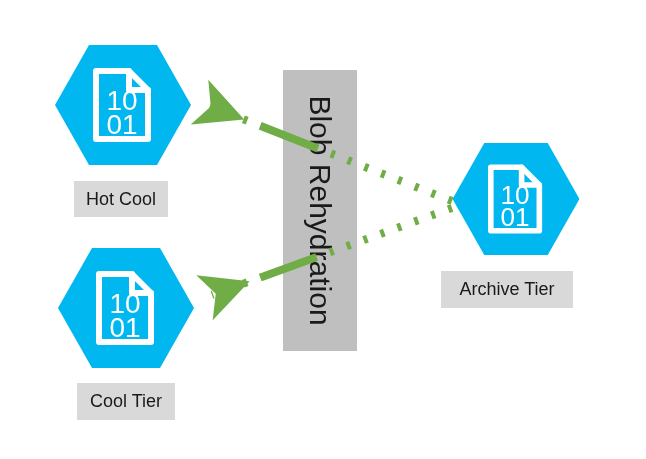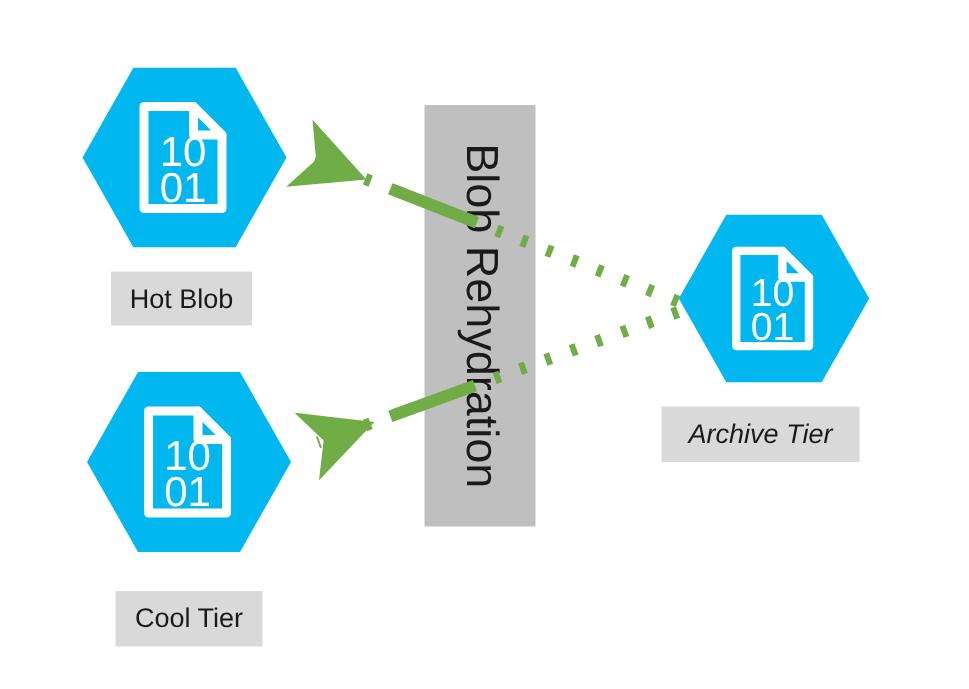--- a/index.html
+++ b/index.html
@@ -98,51 +98,51 @@
 
         <g fill="none" stroke="#ffffff" stroke-width="6" stroke-linejoin="round" stroke-linecap="round">
           <path d="M41,26 L74,26 L93,45 L93,94 L41,94 Z"></path>
         </g>
         <path d="M74,26 L74,45 L93,45" fill="none" stroke="#ffffff" stroke-width="6" stroke-linejoin="round" stroke-linecap="round"></path>
         <text x="67" y="58" fill="#ffffff" font-size="28" font-family="Liberation Sans, sans-serif" text-anchor="middle" dominant-baseline="middle">10</text>
         <text x="67" y="82" fill="#ffffff" font-size="28" font-family="Liberation Sans, sans-serif" text-anchor="middle" dominant-baseline="middle">01</text>
       </svg>
     </div>
   </div>
-  <div class="chip" style="left:74px; top:181px; width:94px; height:36px;">Hot Blob</div>
+  <div class="chip" style="left:74px; top:181px; width:94px; height:36px;">Hot Cool</div>
 
   <div class="node" style="left:58px; top:248px; width:136px; height:120px;">
     <div class="hex">
       <svg width="136" height="120" viewBox="0 0 136 120" xmlns="http://www.w3.org/2000/svg">
         <polygon points="34,0 102,0 136,60 102,120 34,120 0,60" fill="#00b7f0"></polygon>
         <g fill="none" stroke="#ffffff" stroke-width="6" stroke-linejoin="round" stroke-linecap="round">
           <path d="M41,26 L74,26 L93,45 L93,94 L41,94 Z"></path>
         </g>
         <path d="M74,26 L74,45 L93,45" fill="none" stroke="#ffffff" stroke-width="6" stroke-linejoin="round" stroke-linecap="round"></path>
         <text x="67" y="58" fill="#ffffff" font-size="28" font-family="Liberation Sans, sans-serif" text-anchor="middle" dominant-baseline="middle">10</text>
         <text x="67" y="82" fill="#ffffff" font-size="28" font-family="Liberation Sans, sans-serif" text-anchor="middle" dominant-baseline="middle">01</text>
       </svg>
     </div>
   </div>
-  <div class="chip" style="left:77px; top:383px; width:98px; height:37px;margin-top:11px;">Cool Tier</div>
+  <div class="chip" style="left:77px; top:383px; width:98px; height:37px;">Cool Tier</div>
 
   <div class="node" style="left:452px; top:143px; width:128px; height:112px;">
     <div class="hex">
       <svg width="128" height="112" viewBox="0 0 136 120" xmlns="http://www.w3.org/2000/svg">
         <polygon points="34,0 102,0 136,60 102,120 34,120 0,60" fill="#00b7f0"></polygon>
         <g fill="none" stroke="#ffffff" stroke-width="6" stroke-linejoin="round" stroke-linecap="round">
           <path d="M41,26 L74,26 L93,45 L93,94 L41,94 Z"></path>
         </g>
         <path d="M74,26 L74,45 L93,45" fill="none" stroke="#ffffff" stroke-width="6" stroke-linejoin="round" stroke-linecap="round"></path>
         <text x="67" y="58" fill="#ffffff" font-size="28" font-family="Liberation Sans, sans-serif" text-anchor="middle" dominant-baseline="middle">10</text>
         <text x="67" y="82" fill="#ffffff" font-size="28" font-family="Liberation Sans, sans-serif" text-anchor="middle" dominant-baseline="middle">01</text>
       </svg>
     </div>
   </div>
-  <div class="chip" style="left:441px; top:271px; width:132px; height:37px;font-style:italic;">Archive Tier</div>
+  <div class="chip" style="left:441px; top:271px; width:132px; height:37px;">Archive Tier</div>
 
   <svg class="arrows" viewBox="0 0 646 459" xmlns="http://www.w3.org/2000/svg">
     <defs>
       <marker id="arrowGreen" viewBox="0 0 12 12" refX="10" refY="6" markerWidth="6" markerHeight="6" orient="auto-start-reverse">
         <path d="M 0 6 L 12 0 L 9 6 L 12 12 Z" fill="#70ad47"></path>
       </marker>
     </defs>
 
     <g>
       <line x1="452" y1="201" x2="207" y2="105" stroke="#70ad47" stroke-width="8" stroke-dasharray="4 14 4 14 4 14 4 14 4 14 4 14 4 14 4 14 58 0" stroke-linecap="butt" marker-end="url(#arrowGreen)"></line>

